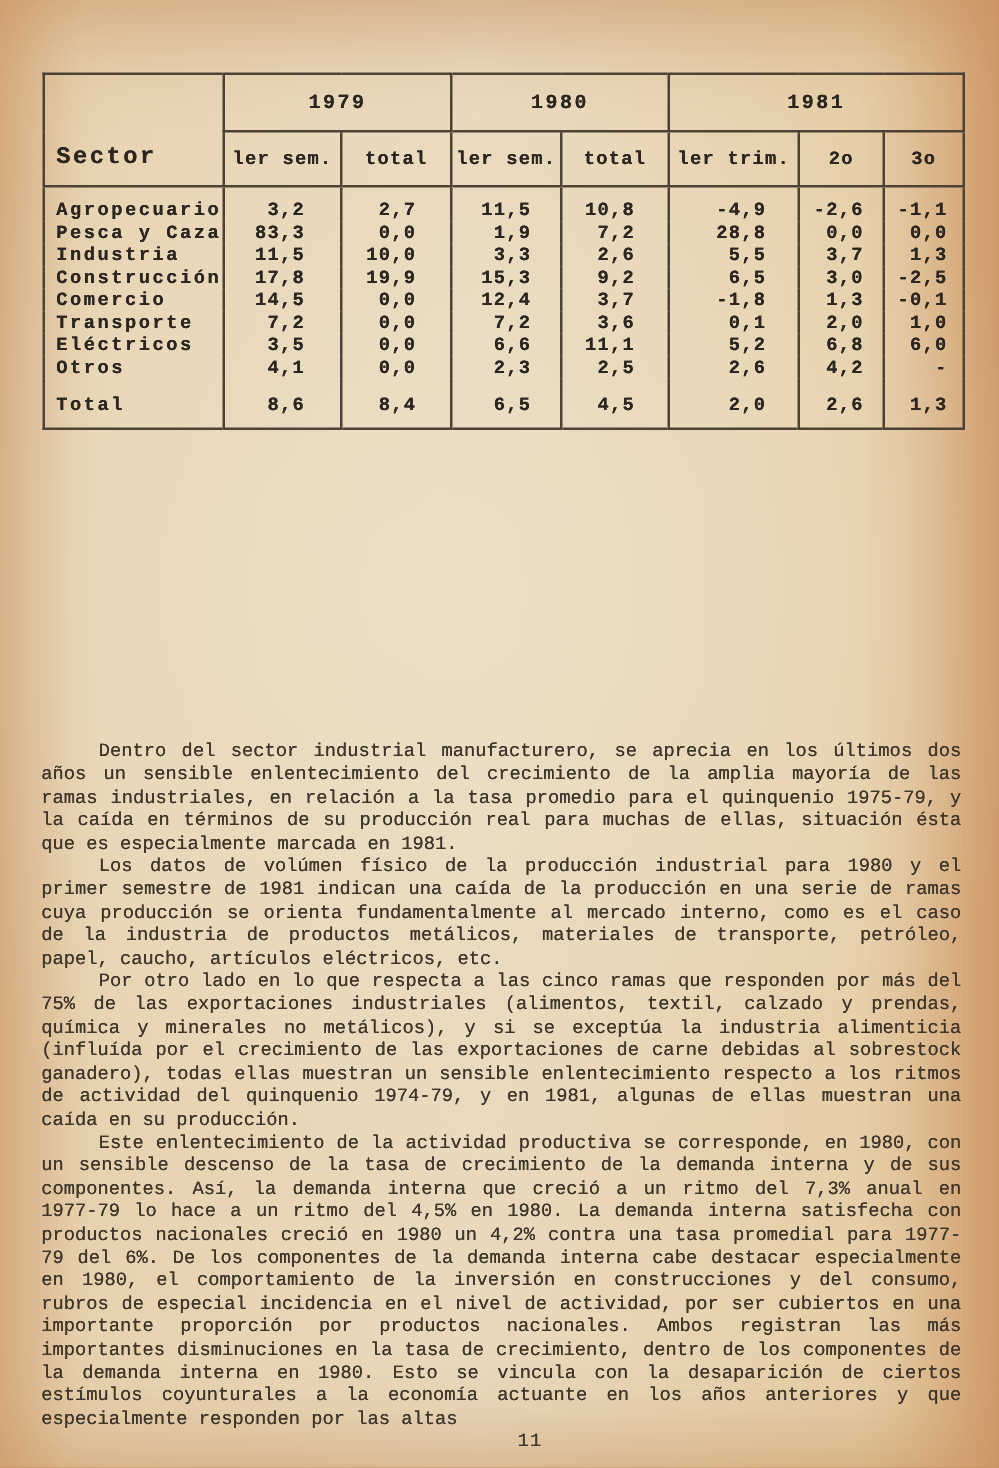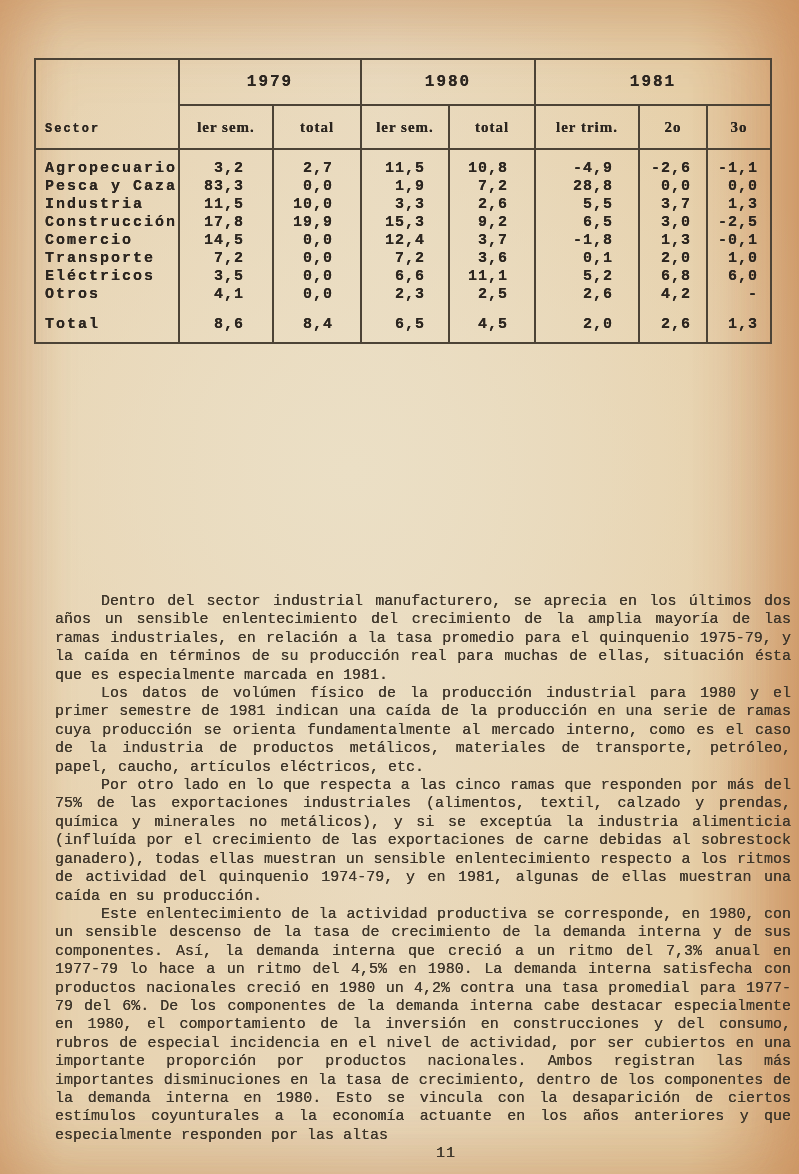--- a/index.html
+++ b/index.html
@@ -28,31 +28,30 @@
     position:absolute;left:34px;top:58px;width:736px;
     border-collapse:collapse;table-layout:fixed;
     border:2px solid var(--line);
     color:var(--ink-heavy);
     font-weight:700;font-size:15px;
     text-shadow:0 0 .4px currentColor;
   }
   .data-table th,.data-table td{padding:0;vertical-align:middle;}
   th.sector-h{
     vertical-align:bottom;text-align:left;
-    padding:0 0 12px 9px;font-size:12px;letter-spacing:2px;
+    padding:0 0 12px 9px;font-size:19px;letter-spacing:2px;
     border-bottom:2px solid var(--line);
   }
   th.year{
     height:46px;text-align:center;font-size:16px;letter-spacing:2px;
     border-bottom:2px solid var(--line);
   }
   tr.sub th{
     height:44px;text-align:center;font-size:15px;letter-spacing:1px;
     border-bottom:2px solid var(--line);
-    font-family:Liberation Serif, serif;
   }
   .vl{border-left:2px solid var(--line);}
   tbody tr{height:18px;}
   tbody tr.first td{padding-top:10px;font-family:Liberation Mono, monospace;}
   tbody td.sec{text-align:left;padding-left:9px;letter-spacing:2px;white-space:nowrap;}
   tbody td.num{text-align:right;letter-spacing:1px;white-space:nowrap;}
   td.c1{padding-right:28px;}
   td.c2{padding-right:27px;}
   td.c3{padding-right:23px;}
   td.c4{padding-right:26px;}
@@ -69,21 +68,20 @@
     font-size:15px;font-weight:700;letter-spacing:1px;
     color:var(--ink-heavy);text-shadow:0 0 .4px currentColor;
   }
 
   
   .body-text{
     position:absolute;left:33px;top:593px;width:736px;
     font-size:15px;line-height:18.4px;color:var(--ink-body);
     text-align:justify;
     text-shadow:0 0 .3px currentColor;
-    margin-left:22px;
   }
   .body-text p{margin:0;text-indent:46px;}
   .page-number{
     text-align:center;text-indent:0;margin-top:3px;
     letter-spacing:1px;
   }
 </style>
 </head>
 <body>
 

